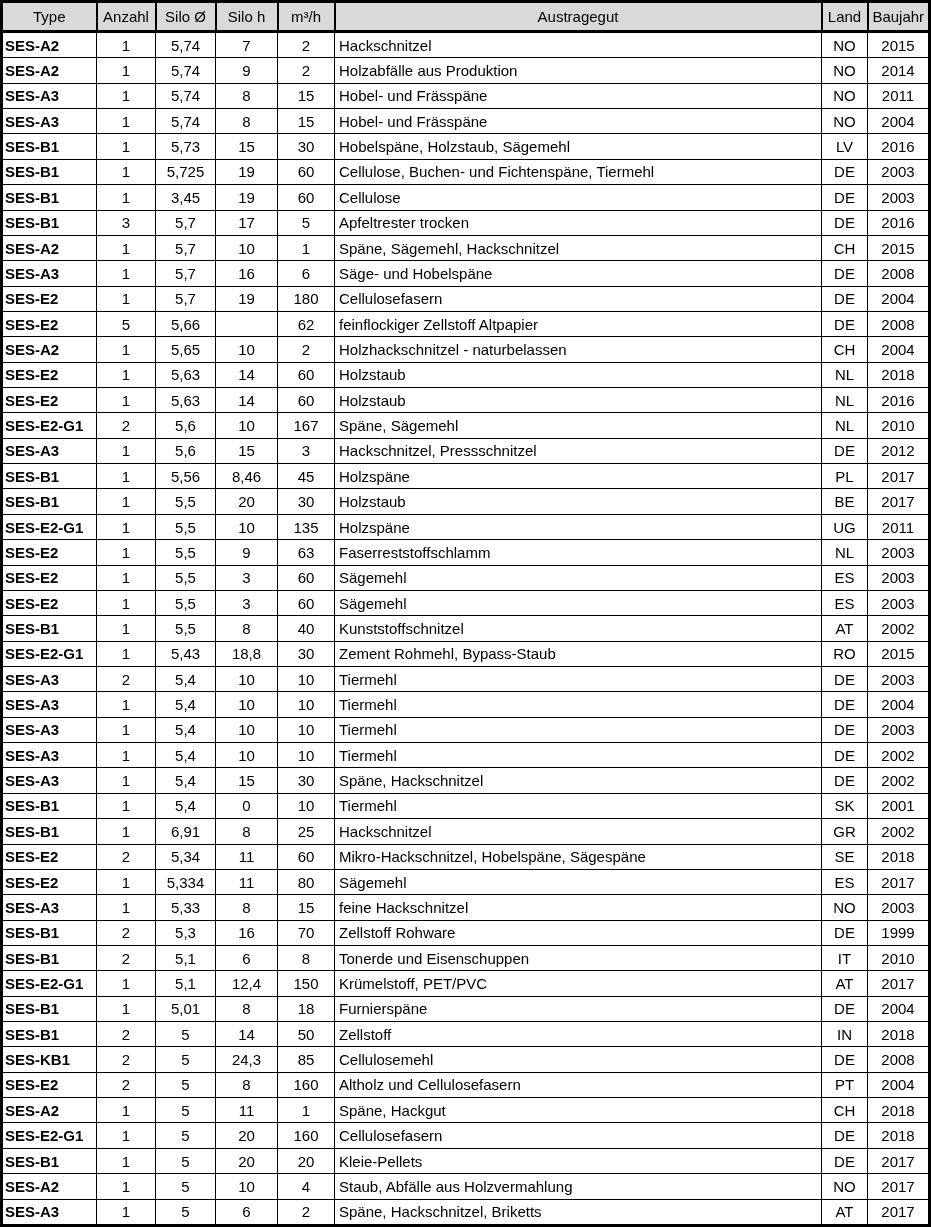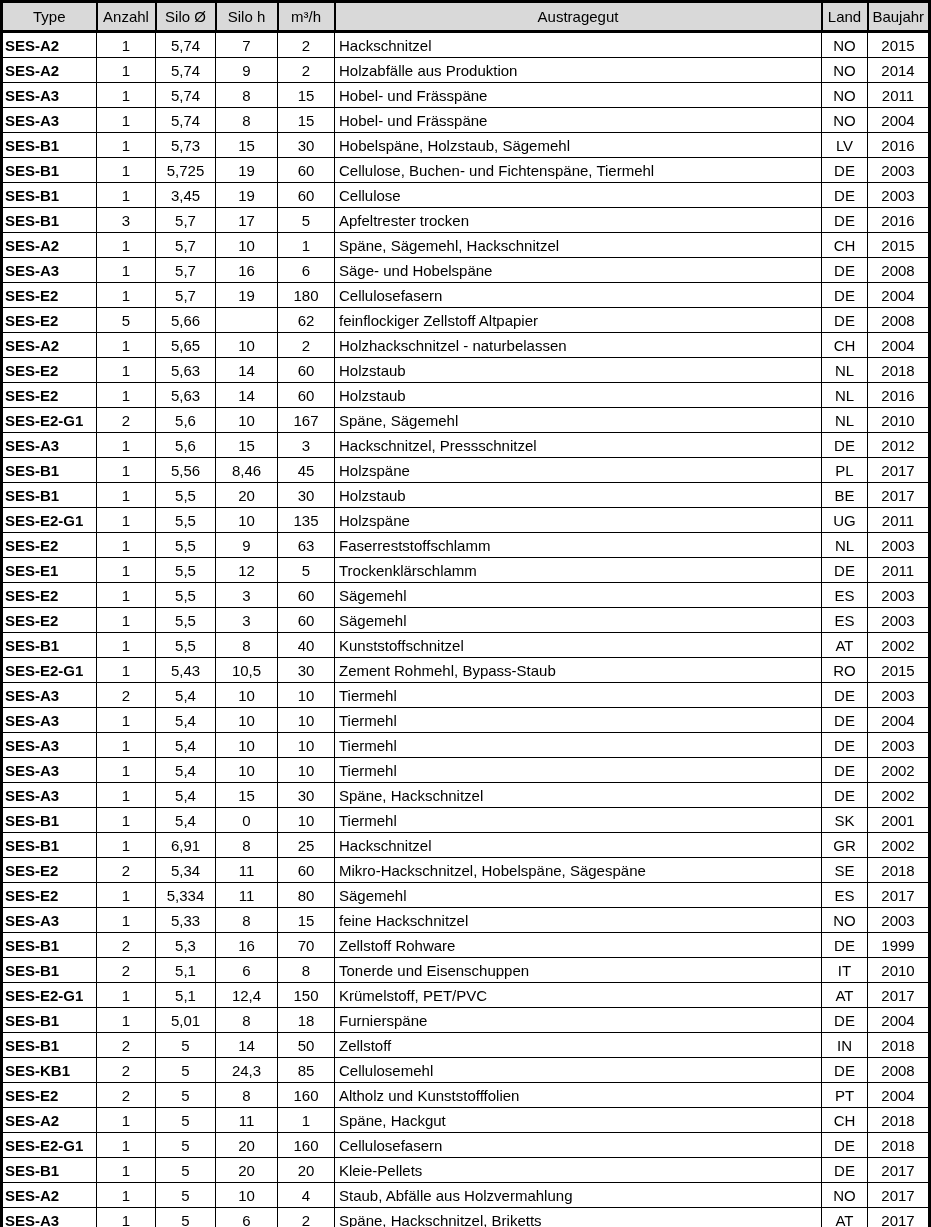--- a/index.html
+++ b/index.html
@@ -289,30 +289,20 @@
           <td class="align-left col-type">SES-E2</td>
           <td class="col-anzahl">1</td>
           <td class="col-silo-d">5,5</td>
           <td class="col-silo-h">9</td>
           <td class="col-m3h">63</td>
           <td class="align-left col-austragegut">Faserreststoffschlamm</td>
           <td class="col-land">NL</td>
           <td class="col-baujahr">2003</td>
         </tr>
         <tr>
-          <td class="align-left col-type">SES-E1</td>
-          <td class="col-anzahl">1</td>
-          <td class="col-silo-d">5,5</td>
-          <td class="col-silo-h">12</td>
-          <td class="col-m3h">5</td>
-          <td class="align-left col-austragegut">Trockenklärschlamm</td>
-          <td class="col-land">DE</td>
-          <td class="col-baujahr">2011</td>
-        </tr>
-        <tr>
           <td class="align-left col-type">SES-E2</td>
           <td class="col-anzahl">1</td>
           <td class="col-silo-d">5,5</td>
           <td class="col-silo-h">3</td>
           <td class="col-m3h">60</td>
           <td class="align-left col-austragegut">Sägemehl</td>
           <td class="col-land">ES</td>
           <td class="col-baujahr">2003</td>
         </tr>
         <tr>
@@ -332,21 +322,21 @@
           <td class="col-silo-h">8</td>
           <td class="col-m3h">40</td>
           <td class="align-left col-austragegut">Kunststoffschnitzel</td>
           <td class="col-land">AT</td>
           <td class="col-baujahr">2002</td>
         </tr>
         <tr>
           <td class="align-left col-type">SES-E2-G1</td>
           <td class="col-anzahl">1</td>
           <td class="col-silo-d">5,43</td>
-          <td class="col-silo-h">10,5</td>
+          <td class="col-silo-h">18,8</td>
           <td class="col-m3h">30</td>
           <td class="align-left col-austragegut">Zement Rohmehl, Bypass-Staub</td>
           <td class="col-land">RO</td>
           <td class="col-baujahr">2015</td>
         </tr>
         <tr>
           <td class="align-left col-type">SES-A3</td>
           <td class="col-anzahl">2</td>
           <td class="col-silo-d">5,4</td>
           <td class="col-silo-h">10</td>
@@ -504,21 +494,21 @@
           <td class="align-left col-austragegut">Cellulosemehl</td>
           <td class="col-land">DE</td>
           <td class="col-baujahr">2008</td>
         </tr>
         <tr>
           <td class="align-left col-type">SES-E2</td>
           <td class="col-anzahl">2</td>
           <td class="col-silo-d">5</td>
           <td class="col-silo-h">8</td>
           <td class="col-m3h">160</td>
-          <td class="align-left col-austragegut">Altholz und Kunststofffolien</td>
+          <td class="align-left col-austragegut">Altholz und Cellulosefasern</td>
           <td class="col-land">PT</td>
           <td class="col-baujahr">2004</td>
         </tr>
         <tr>
           <td class="align-left col-type">SES-A2</td>
           <td class="col-anzahl">1</td>
           <td class="col-silo-d">5</td>
           <td class="col-silo-h">11</td>
           <td class="col-m3h">1</td>
           <td class="align-left col-austragegut">Späne, Hackgut</td>

